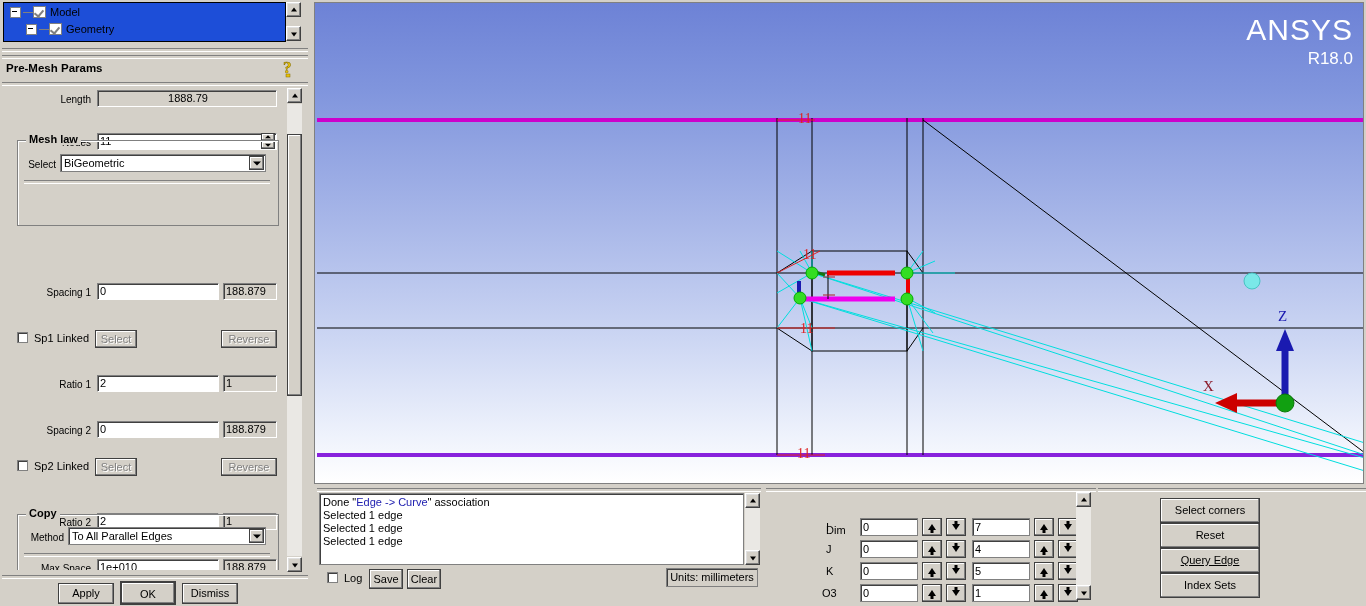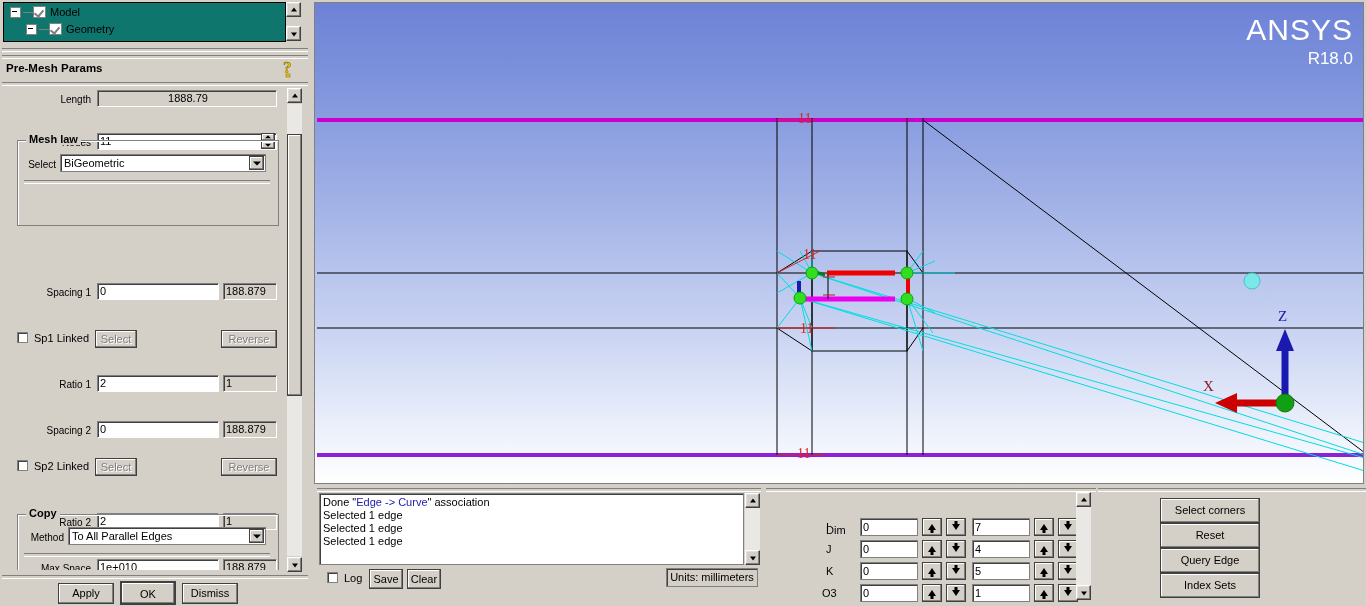--- a/index.html
+++ b/index.html
@@ -10,21 +10,21 @@
     font-family:"Liberation Sans", sans-serif;
     font-size:11px;color:#000;
     -webkit-font-smoothing:none;
   }
   .app{position:relative;width:1366px;height:606px;}
 
   
   #left-panel{position:absolute;left:0;top:0;width:312px;height:606px;background:#d4d0c8;}
 
   
-  #tree-box{position:absolute;left:3px;top:2px;width:283px;height:40px;background:#0f766e;
+  #tree-box{position:absolute;left:3px;top:2px;width:283px;height:40px;background:#1d4ed8;
             border:1px solid #000;box-sizing:border-box;overflow:hidden;}
   .tree-row{position:relative;height:17px;line-height:17px;font-size:11px;white-space:nowrap;}
   .tree-row.r1{padding-left:6px;}
   .tree-row.r2{padding-left:22px;}
   .tw-exp{display:inline-block;width:9px;height:9px;border:1px solid #808080;background:#fff;
           position:relative;vertical-align:middle;margin-right:2px;}
   .tw-exp:before{content:"";position:absolute;left:1px;top:3px;width:5px;height:1px;background:#000;}
   .tw-chk{display:inline-block;width:11px;height:10px;border:1px solid #808080;background:#fff;
           position:relative;vertical-align:middle;margin-right:4px;}
   .tw-chk:after{content:"";position:absolute;left:2px;top:1px;width:4px;height:7px;
@@ -514,17 +514,17 @@
       <div class="sb-btn arr-dn" style="position:absolute;bottom:0;left:0;">
           <i></i>
         </div>
     </div>
   </div>
 
   <div id="rbtn-panel">
     <div class="hr-sunken" style="position:absolute;left:0px;top:0px;width:268px;"></div>
     <div class="rbtn" style="top:10px;">Select corners</div>
     <div class="rbtn" style="top:35px;">Reset</div>
-    <div class="rbtn" style="top:60px;">Query Edge</div>
+    <div class="rbtn" style="top:60px;text-decoration:underline;">Query Edge</div>
     <div class="rbtn" style="top:85px;">Index Sets</div>
   </div>
 
 </div>
 
 </body></html>

